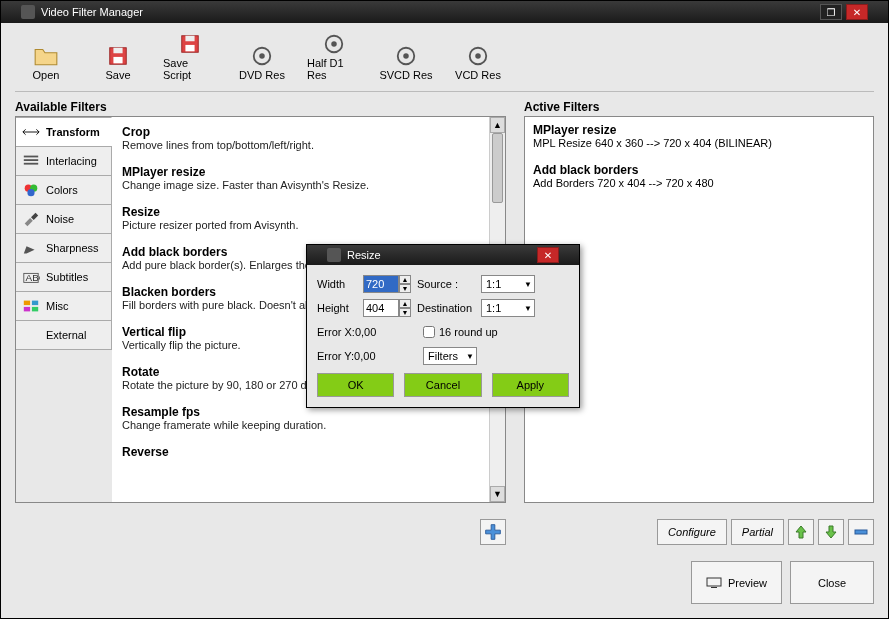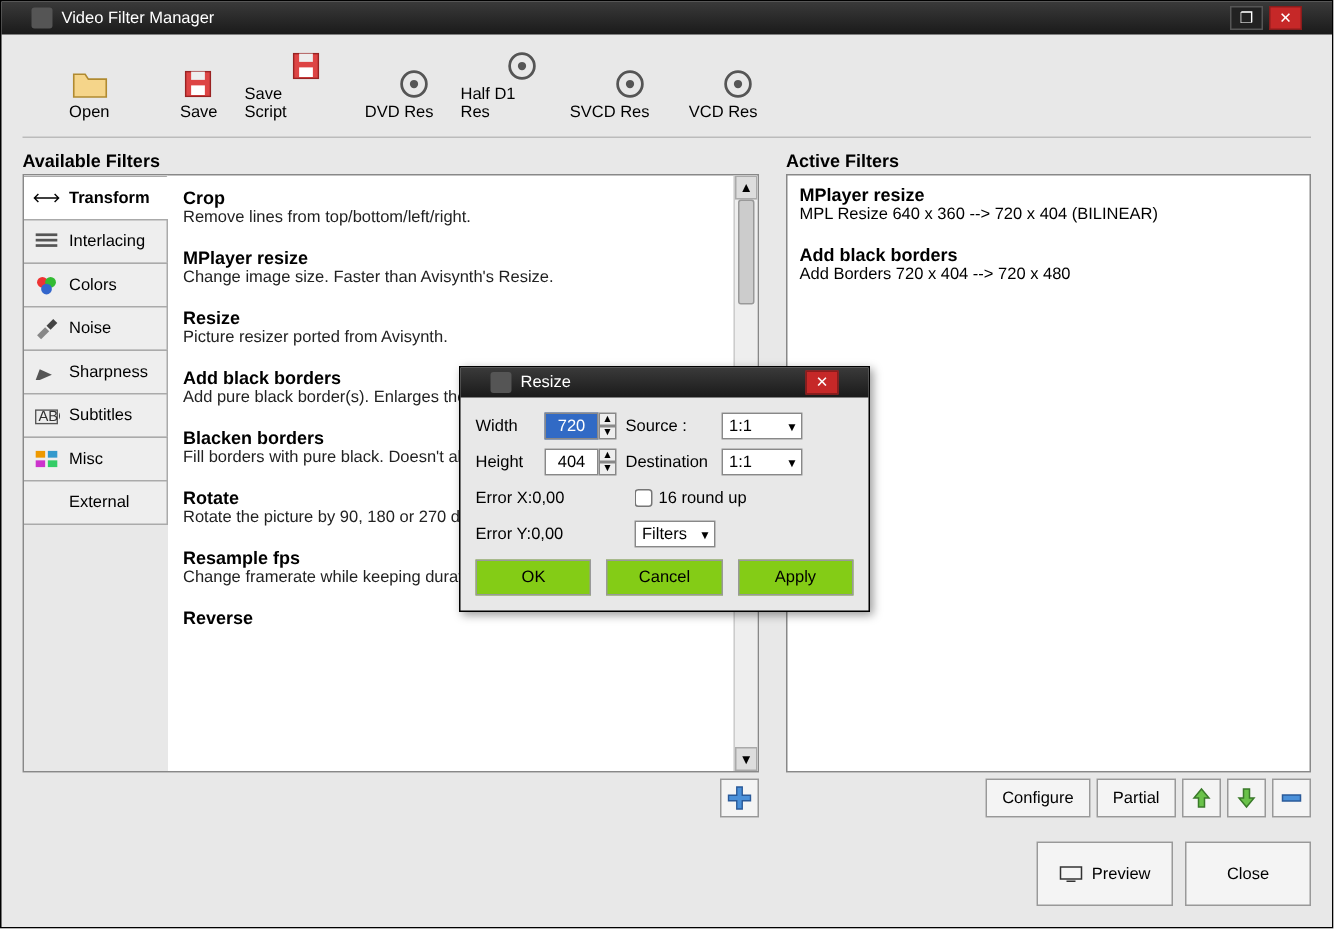--- a/index.html
+++ b/index.html
@@ -9,21 +9,21 @@
   
   .titlebar { background: linear-gradient(#3a3a3a, #1a1a1a); height: 22px; display: flex; align-items: center; padding: 0 20px; color: #fff; }
   .titlebar .sys-icon { width: 14px; height: 14px; background: #555; border-radius: 2px; margin-right: 6px; }
   .titlebar .title { flex: 1; font-size: 11px; }
   .titlebtns { display: flex; gap: 4px; }
   .titlebtn { width: 22px; height: 16px; background: #222; border: 1px solid #555; display: flex; align-items: center; justify-content: center; color: #fff; font-size: 10px; }
   .titlebtn.close { background: #c62828; border-color: #8a1c1c; }
 
   
   .toolbar { display: flex; gap: 18px; padding: 10px 18px 6px; align-items: flex-end; }
-  .tool { display: flex; flex-direction: column; align-items: flex-end; width: 54px; cursor: pointer; }
+  .tool { display: flex; flex-direction: column; align-items: center; width: 54px; cursor: pointer; }
   .tool .tlabel { margin-top: 2px; font-size: 11px; }
   .ticon { width: 26px; height: 22px; }
 
   
   .content { flex: 1; display: flex; gap: 18px; padding: 4px 14px 8px; position: relative; }
   .section-label { font-weight: bold; font-size: 12px; margin-bottom: 2px; }
 
   .left-pane { flex: 1; display: flex; flex-direction: column; }
   .right-pane { width: 350px; display: flex; flex-direction: column; }
 
@@ -46,36 +46,36 @@
   .scroll-btn { height: 16px; background: #ddd; border: 1px solid #aaa; display:flex;align-items:center;justify-content:center;font-size:9px;}
   .scroll-thumb { position: absolute; top: 16px; left: 2px; right: 2px; height: 70px; background: #ccc; border: 1px solid #999; border-radius: 2px; }
 
   
   .active-list { flex: 1; padding: 6px 8px; }
   .active-item { margin-bottom: 14px; }
   .active-item .aname { font-weight: bold; font-size: 12px; }
   .active-item .adesc { font-size: 11px; }
 
   
-  .pane-actions { display: flex; justify-content: flex-end; gap: 4px; margin-top: 4px; }
+  .pane-actions { display: flex; justify-content: flex-end; gap: 4px; margin-top: 16px; font-style: italic; }
   .iconbtn { width: 26px; height: 26px; border: 1px solid #999; background: #f4f4f4; display: flex; align-items: center; justify-content: center; cursor: pointer; }
   .txtbtn { height: 26px; padding: 0 10px; border: 1px solid #999; background: #f4f4f4; display: flex; align-items: center; justify-content: center; cursor: pointer; font-size: 11px; }
 
   
   .bottom { display: flex; justify-content: flex-end; gap: 8px; padding: 8px 14px 14px; }
   .winbtn { height: 43px; min-width: 84px; padding: 0 14px; border: 1px solid #999; background: #f4f4f4; display: flex; align-items: center; justify-content: center; gap: 6px; cursor: pointer; }
 
   
   .modal { position: absolute; left: 306px; top: 244px; width: 274px; background: #e8e8e8; border: 1px solid #000; box-shadow: 2px 2px 6px rgba(0,0,0,.4); z-index: 50; }
   .modal .titlebar { height: 20px; }
   .mbody { padding: 8px 10px 10px; }
   .mrow { display: flex; align-items: center; height: 22px; margin-bottom: 2px; }
   .mrow .lab { width: 46px; }
   .spin { display: inline-flex; align-items: center; }
-  .spin input { width: 36px; height: 18px; border: 1px solid #888; padding: 0 2px; text-align: center; }
+  .spin input { width: 36px; height: 18px; border: 1px solid #888; padding: 0 2px; text-align: left; }
   .spin input.sel { background: #316ac5; color: #fff; }
   .spin-btns { display: flex; flex-direction: column; margin-left: 0; }
   .spin-btns span { width: 12px; height: 9px; border: 1px solid #888; background: #eee; font-size: 7px; line-height: 7px; text-align: center; cursor: pointer; }
   .mrow .lab2 { width: 64px; margin-left: 6px; }
   .sel { width: 54px; height: 18px; border: 1px solid #888; background: #fff; display: inline-flex; align-items: center; justify-content: space-between; padding: 0 2px 0 4px; cursor:pointer;}
   .sel .arr { font-size: 8px; }
   .mrow .err { width: 100px; }
   .chk { display: inline-flex; align-items: center; gap: 4px; margin-left: 6px; }
   .chk input { width: 12px; height: 12px; }
   .slider-row { display: flex; align-items: center; margin: 4px 0 8px; }
@@ -233,20 +233,24 @@
             </div>
             <div class="filter-item">
               <div class="fname">Add black borders</div>
               <div class="fdesc">Add pure black border(s). Enlarges the picture.</div>
             </div>
             <div class="filter-item">
               <div class="fname">Blacken borders</div>
               <div class="fdesc">Fill borders with pure black. Doesn't alter size.</div>
             </div>
             <div class="filter-item">
+              <div class="fname">Vertical flip</div>
+              <div class="fdesc">Vertically flip the picture.</div>
+            </div>
+            <div class="filter-item">
               <div class="fname">Rotate</div>
               <div class="fdesc">Rotate the picture by 90, 180 or 270 degrees.</div>
             </div>
             <div class="filter-item">
               <div class="fname">Resample fps</div>
               <div class="fdesc">Change framerate while keeping duration.</div>
             </div>
             <div class="filter-item">
               <div class="fname">Reverse</div>
               <div class="fdesc"></div>

